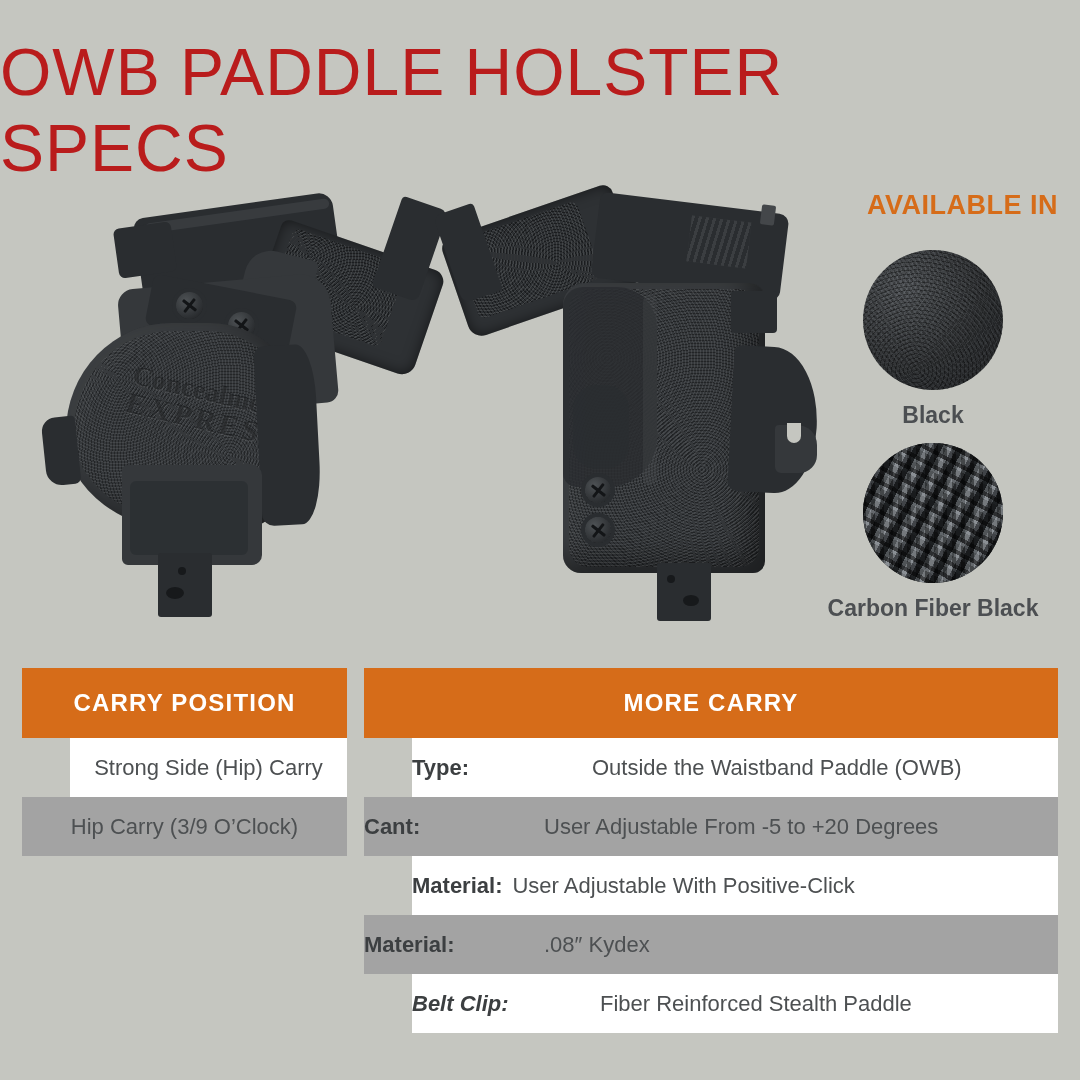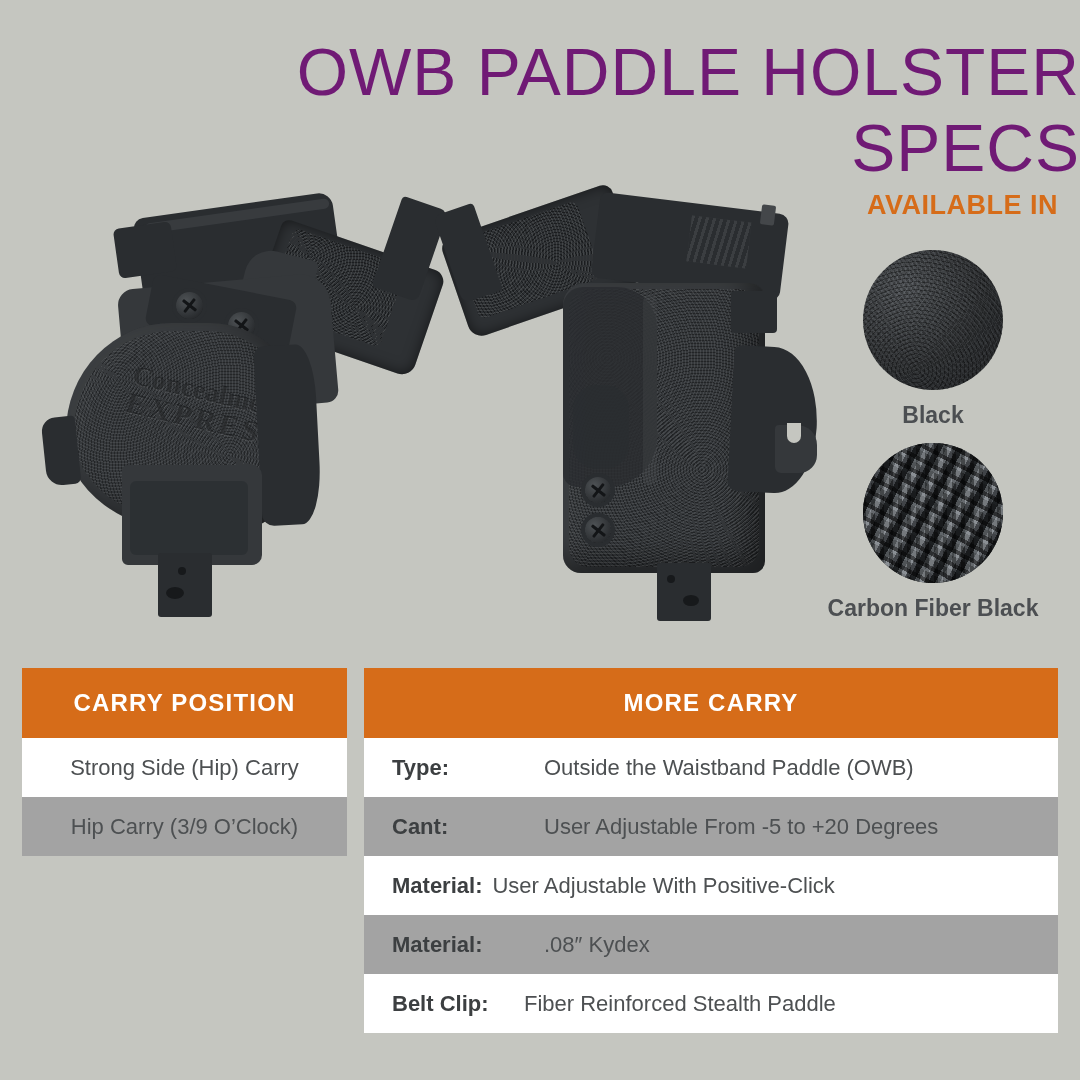--- a/index.html
+++ b/index.html
@@ -7,24 +7,24 @@
     width:1080px;height:1080px;
     background:#c5c6c0;
     font-family:"Liberation Sans", sans-serif;
     overflow:hidden;position:relative;
   }
   #page{position:absolute;inset:0;}
 
   
   .title{
     position:absolute;left:0;top:42px;width:1080px;
-    text-align:right;
+    text-align:left;
     font-size:66px;line-height:60px;
     font-weight:400;letter-spacing:1px;
-    color:#701a75;
+    color:#b91c1c;
   }
   .title .l2{display:block;margin-top:16px;}
 
   
   .avail-head{
     position:absolute;right:22px;top:190px;
     font-size:27px;font-weight:bold;letter-spacing:.5px;
     color:#d66c19;text-align:right;white-space:nowrap;
   }
   .swatch-wrap{position:absolute;}
@@ -70,29 +70,29 @@
   
   .col{position:absolute;}
   .thead{
     background:#d66c19;color:#ffffff;
     font-size:24px;font-weight:bold;letter-spacing:1.2px;
     display:flex;align-items:center;justify-content:center;
     height:70px;
     margin-top:20px;
   }
   .row{display:flex;align-items:center;height:59px;}
-  .row.odd{background:#ffffff;}
+  .row.odd{background:#ffffff;margin-left:48px;}
   .row.even{background:#a3a3a3;}
   .carry-cell{
     width:100%;text-align:center;
     font-size:22px;color:#4d5052;
   }
   .spec-label{
     font-size:22px;font-weight:bold;color:#3c3f41;
-    padding-left:28px;box-sizing:border-box;
+    box-sizing:border-box;
     white-space:nowrap;
   }
   .spec-value{
     font-size:22px;color:#4d5052;white-space:nowrap;
   }
 
   
   .holster{position:absolute;}
   .kx{position:absolute;background:#35383b;}
   .kx-d{position:absolute;background:#2a2d30;}
@@ -269,18 +269,18 @@
       <div class="spec-label" style="width:auto;padding-right:10px;">Material:</div>
       <div class="spec-value">User Adjustable With Positive-Click</div>
     </div>
 
     <div class="row even">
       <div class="spec-label" style="width:180px;">Material:</div>
       <div class="spec-value">.08″ Kydex</div>
     </div>
 
     <div class="row odd">
-      <div class="spec-label" style="width:160px;">Belt Clip:</div>
+      <div class="spec-label" style="width:188px;font-style:italic;">Belt Clip:</div>
       <div class="spec-value">Fiber Reinforced Stealth Paddle</div>
     </div>
   </div>
 
 </div>
 
 </body></html>

